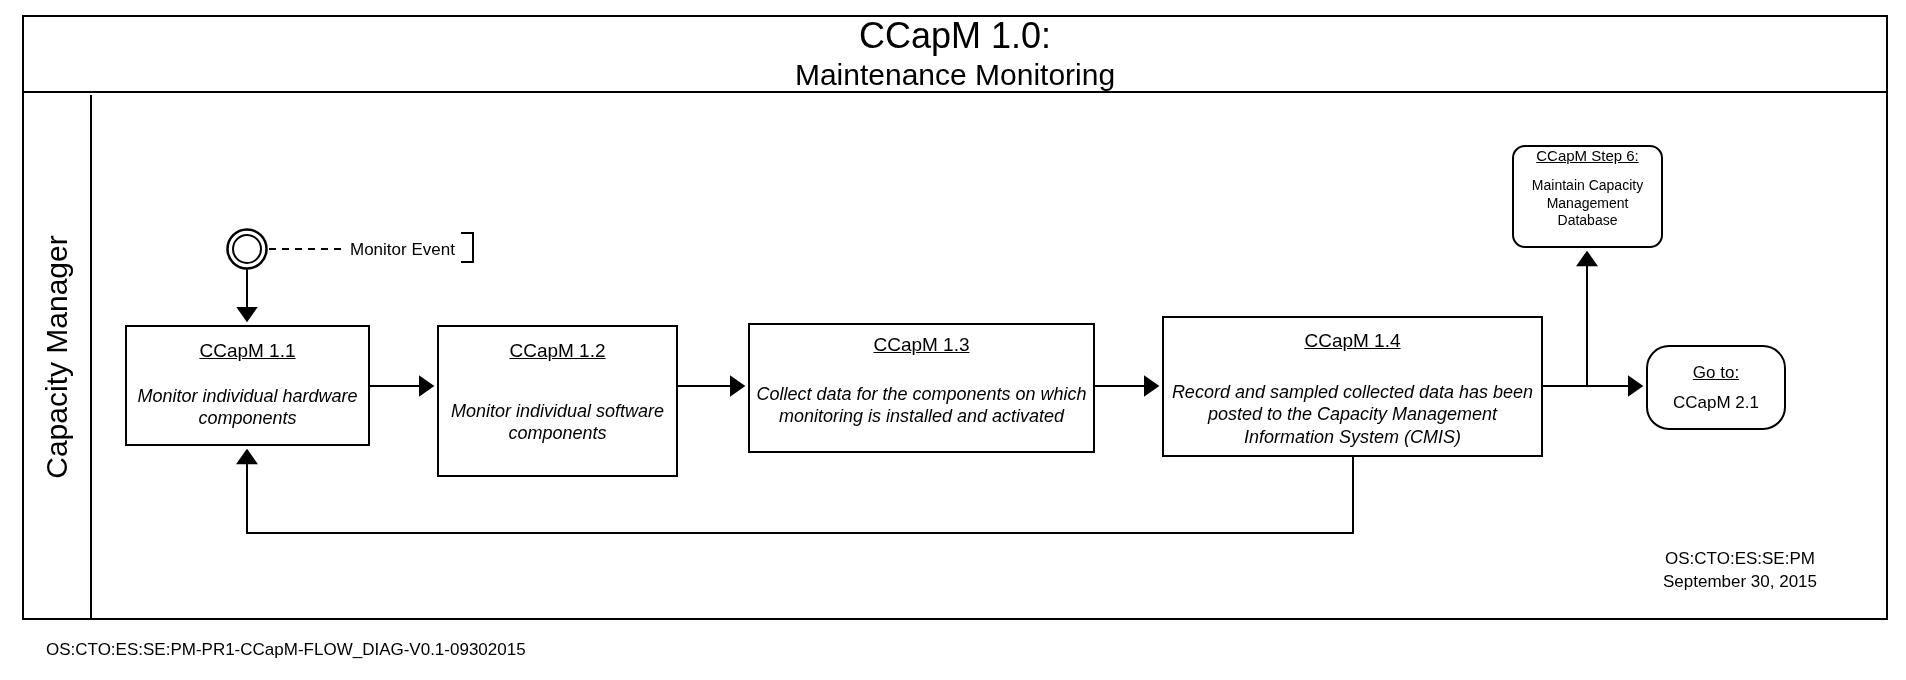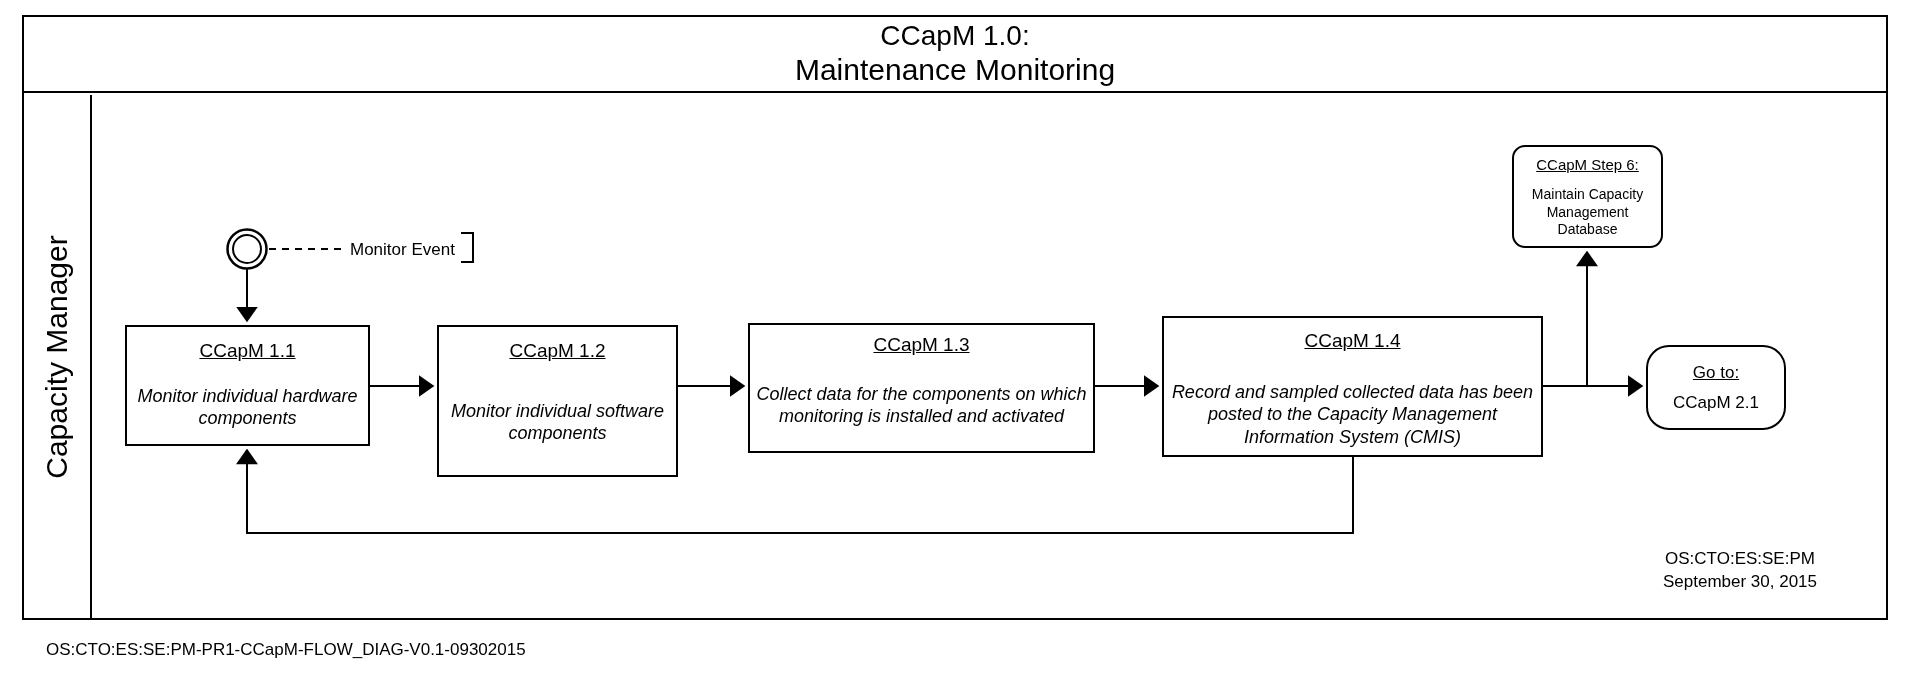--- a/index.html
+++ b/index.html
@@ -23,21 +23,21 @@
   }
   .title-band {
     position: absolute;
     left: 22px; top: 15px;
     width: 1866px; height: 78px;
     border: 2px solid #000;
     display: flex; flex-direction: column;
     align-items: center; justify-content: center;
     background: #fff;
   }
-  .title-line1 { font-size: 28px; line-height: 1.15; }
+  .title-line1 { font-size: 36px; line-height: 1.15; }
   .title-line2 { font-size: 30px; line-height: 1.2; }
 
   
   .lane-cell {
     position: absolute;
     left: 24px; top: 95px;
     width: 68px; height: 523px;
     border-right: 2px solid #000;
     display: flex; align-items: center; justify-content: center;
   }
@@ -83,21 +83,20 @@
     border: 2px solid #000;
     background: #fff;
     text-align: center;
     display: flex; flex-direction: column;
     align-items: center;
   }
   .step6 {
     left: 1512px; top: 145px;
     width: 151px; height: 103px;
     border-radius: 13px;
-    padding-top: 9px;
     gap: 13px;
   }
   .step6 .heading { font-size: 15px; text-decoration: underline; }
   .step6 .body { font-size: 14px; line-height: 1.25; padding: 0 10px; }
   .goto {
     left: 1646px; top: 345px;
     width: 140px; height: 85px;
     border-radius: 23px;
     justify-content: center;
     gap: 2px;

